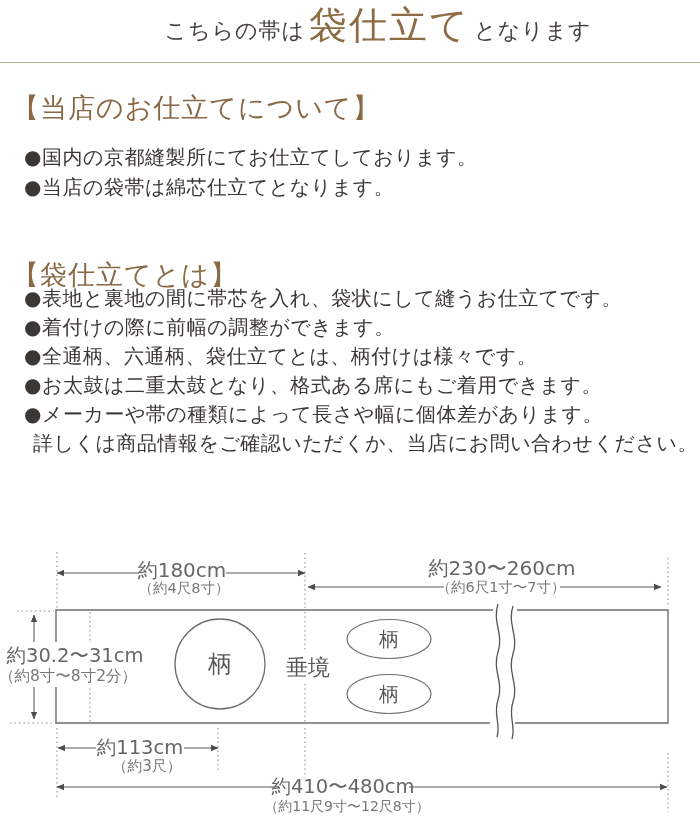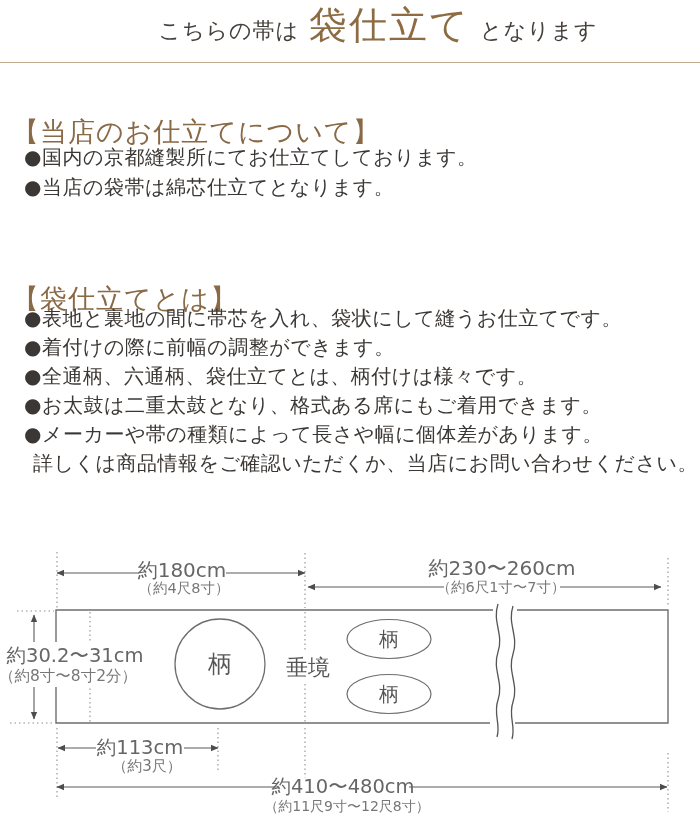--- a/index.html
+++ b/index.html
@@ -4,31 +4,31 @@
 <style>
   html,body{margin:0;padding:0;background:#ffffff;}
   body{width:700px;height:840px;font-family:"DejaVu Serif","Liberation Serif",serif;}
   .page{position:relative;width:700px;height:840px;background:#fff;overflow:hidden;}
 
   
   .hdr{position:absolute;top:0;left:0;width:700px;height:62px;
        border-bottom:1px solid #c2ab8f;
        display:flex;align-items:baseline;justify-content:center;padding-left:28px;}
   .hdr .pre,.hdr .suf{font-size:22px;color:#45403c;letter-spacing:1px;padding-bottom:11px;}
-  .hdr .big{font-size:38px;color:#8d6c44;letter-spacing:2px;margin:0 10px;padding-bottom:11px;}
+  .hdr .big{font-size:38px;color:#8d6c44;letter-spacing:2px;margin:0 4px;padding-bottom:11px;}
 
   
-  .sec-title{position:absolute;left:12px;font-size:27px;color:#8a6a46;letter-spacing:1px;white-space:nowrap;margin-top:24px;}
+  .sec-title{position:absolute;left:12px;font-size:27px;color:#8a6a46;letter-spacing:1px;white-space:nowrap;}
   .t1{top:90px;}
   .t2{top:257px;}
 
   
   .bullets{position:absolute;left:24px;color:#3b3734;font-size:20px;white-space:nowrap;letter-spacing:0.5px;}
   .b1{top:142px;line-height:30px;}
-  .b2{top:304px;line-height:29px;}
+  .b2{top:284px;line-height:29px;}
   .note{padding-left:9px;}
 
   
   .diagram{position:absolute;top:540px;left:0;}
   .dim-cm{font-family:"DejaVu Sans","Liberation Sans",sans-serif;font-size:20px;fill:#666;}
   .dim-cm-s{font-family:"DejaVu Sans","Liberation Sans",sans-serif;font-size:19.5px;fill:#666;}
   .dim-sh{font-family:"DejaVu Sans","Liberation Sans",sans-serif;font-size:14.5px;fill:#777;}
   .jp{font-family:"DejaVu Sans","Liberation Sans",sans-serif;fill:#555;}
   .solid{stroke:#6e6e6e;stroke-width:1.4;fill:none;}
   .dim{stroke:#5a5a5a;stroke-width:1.1;fill:none;}

